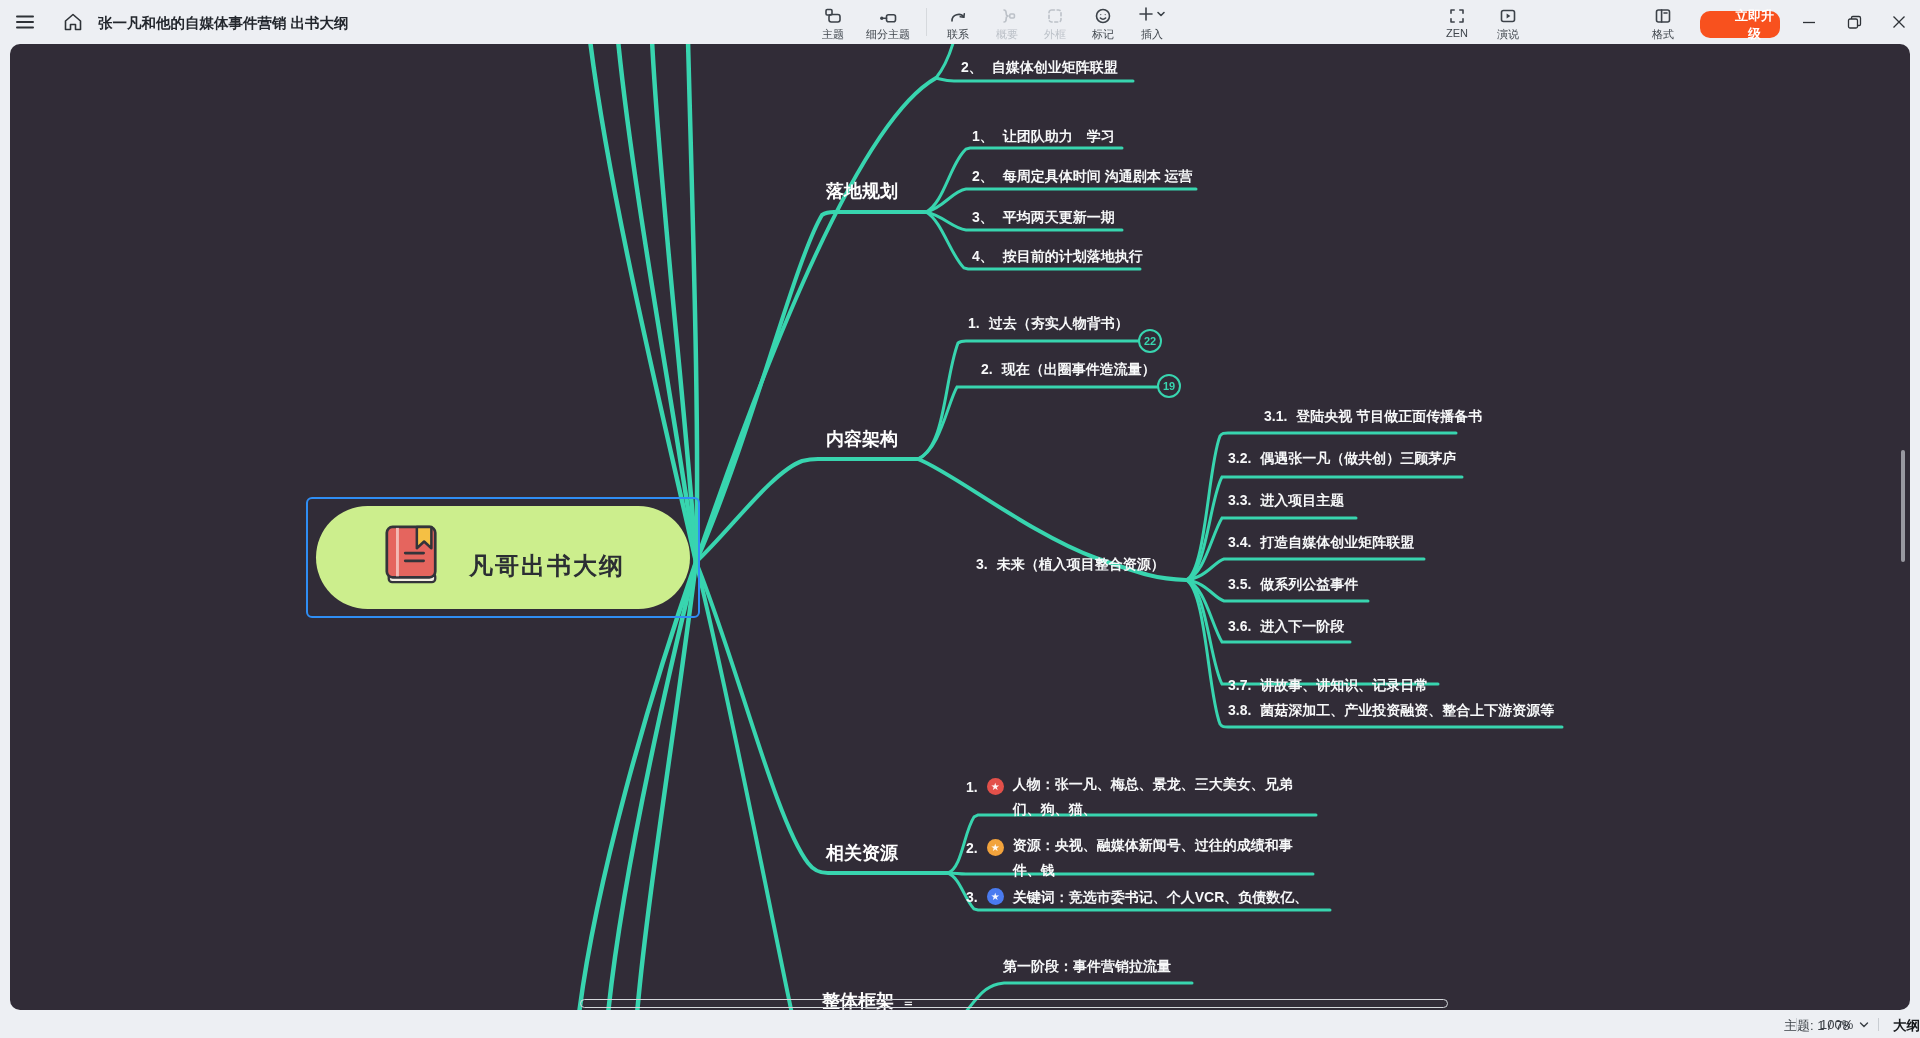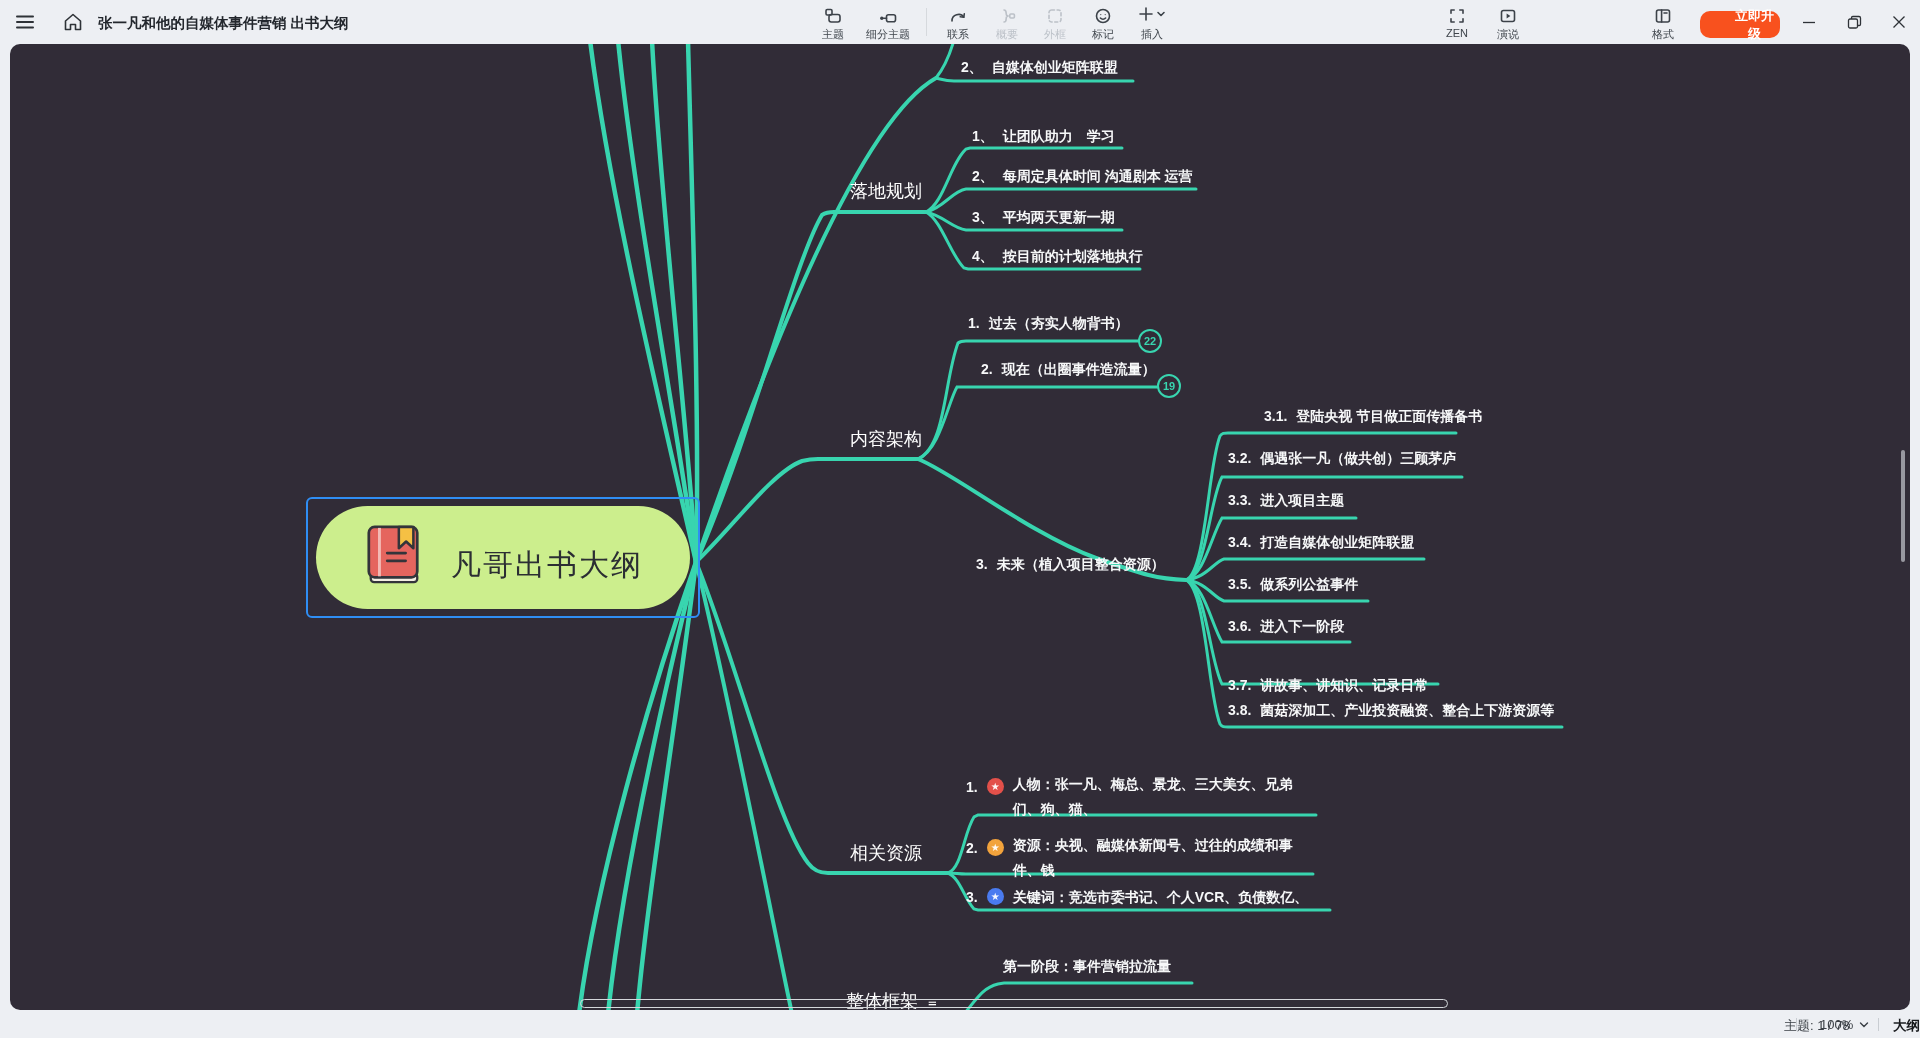--- a/index.html
+++ b/index.html
@@ -29,33 +29,33 @@
   .links { position:absolute; left:0; top:0; }
   .links path, .links line { stroke:#38d5af; fill:none; stroke-linecap:round; }
   .links .trunk { stroke-width:4px; }
   .links .bundle { stroke-width:4.5px; }
   .links .child { stroke-width:3px; }
   .links circle.badge { fill:#312c37; stroke:#38d5af; stroke-width:2px; }
   .links text.badgetx { fill:#38d5af; font-size:11px; font-weight:700; text-anchor:middle; font-family:inherit; }
 
   .topic { position:absolute; color:#f7f8f9; font-weight:700; font-size:14px; white-space:nowrap;
     display:flex; align-items:flex-start; gap:9px; }
-  .blabel { position:absolute; color:#ffffff; font-weight:400; font-size:18px; white-space:nowrap;margin-left:24px; }
+  .blabel { position:absolute; color:#ffffff; font-weight:700; font-size:18px; white-space:nowrap; }
   .wrapt { white-space:normal; width:302px; line-height:25px; }
   .star { width:17px; height:17px; border-radius:50%; display:inline-flex; align-items:center;
     justify-content:center; font-size:10px; color:rgba(255,255,255,.95); flex:none; margin-top:2px; }
   .star.red { background:#e3504a; } .star.orange { background:#f2a33c; } .star.blue { background:#4a7bf0; }
   .notes-ic { font-size:15px; color:#fff; margin-left:10px; letter-spacing:1px; }
 
   
   .sel-box { position:absolute; left:306px; top:497px; width:394px; height:121px;
     border:2px solid #2f8ef4; border-radius:6px; }
   .central { position:absolute; left:316px; top:506px; width:374px; height:103px; background:#ccee8d;
     border-radius:52px; display:flex; align-items:center; justify-content:center; gap:26px; }
-  .central .ctext { font-size:30px; font-weight:400; color:#2b2e33; letter-spacing:2px;margin-top:16px; }
+  .central .ctext { font-size:24px; font-weight:700; color:#2b2e33; letter-spacing:2px;margin-top:16px; }
 
   
   .hscroll { position:absolute; left:580px; top:999px; width:868px; height:9px;
     border:1.5px solid #d4d7db; border-radius:5px; }
   .vscroll { position:absolute; left:1901px; top:450px; width:4px; height:112px;
     background:#cfd3d8; opacity:.65; border-radius:2px; }
 
   
   .statusbar { position:absolute; left:0; top:1010px; width:1920px; height:28px; background:#edeff3; z-index:5; }
   .sb-abs { position:absolute; top:7px; font-size:13px; color:#3a3f45; white-space:nowrap; }

